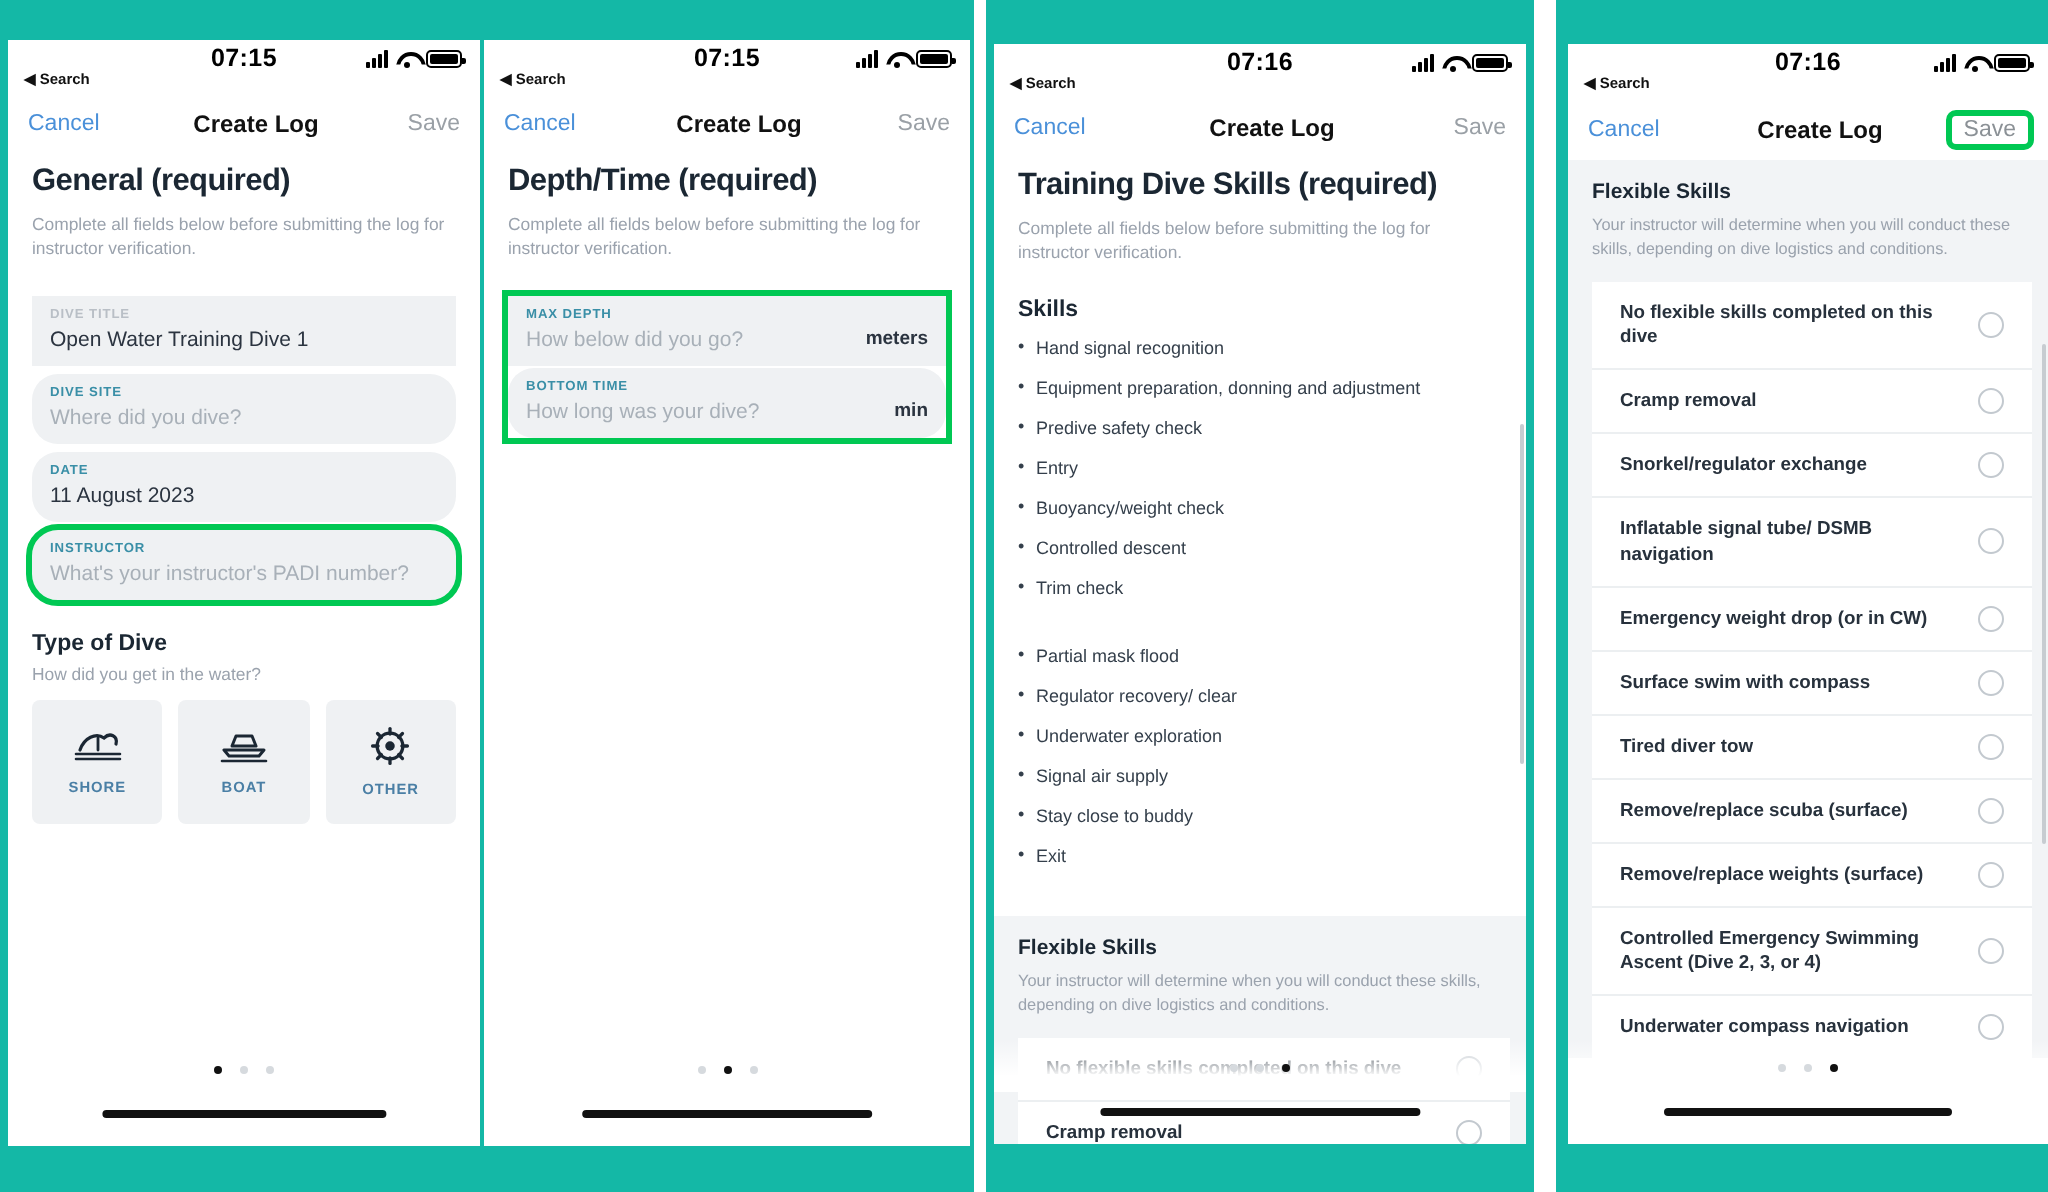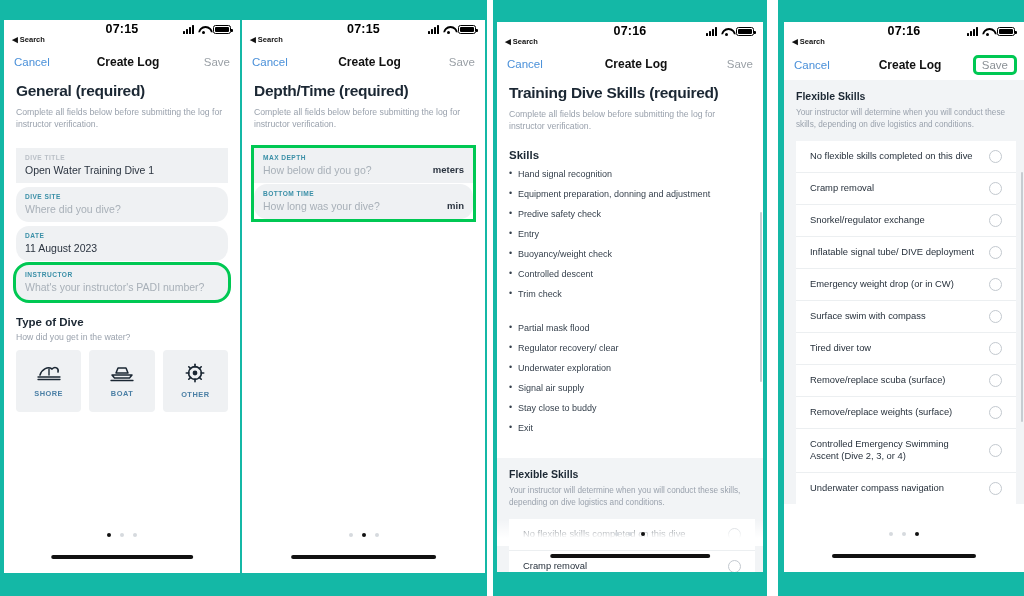--- a/index.html
+++ b/index.html
@@ -153,21 +153,21 @@
   }
   .skill-li::before {
     content: "•"; position: absolute; left: 0; top: -1px;
     color: #343f4b; font-size: 9px;
   }
   
   .flexblock { background: #f2f4f6; margin-top: 16px; padding: 10px 8px 0 12px; }
   .flexblock.edge { margin-top: 0; }
   h3.flex-h { font-size: 10.5px; font-weight: bold; color: #1b2733; }
   p.flex-help { font-size: 8.2px; color: #9aa2ad; line-height: 1.45; margin-top: 5px; }
-  .radiolist { background: #fff; margin-top: 10px; }
+  .radiolist { background: #fff; margin-top: 10px; font-weight: bold; }
   .radio-row {
     display: flex; align-items: center; justify-content: space-between;
     gap: 10px; padding: 9px 14px;
     border-bottom: 1px solid #eceff1;
   }
   .radio-row:last-child { border-bottom: none; }
   .radio-label { font-size: 9.4px; color: #27313c; line-height: 1.35; }
   .radio-dot {
     width: 13px; height: 13px; border: 1.4px solid #c3c9cf;
     border-radius: 50%; flex-shrink: 0;
@@ -480,21 +480,21 @@
           </div>
           <div class="radio-row">
             <span class="radio-label">Cramp removal</span>
             <span class="radio-dot"></span>
           </div>
           <div class="radio-row">
             <span class="radio-label">Snorkel/regulator exchange</span>
             <span class="radio-dot"></span>
           </div>
           <div class="radio-row">
-            <span class="radio-label">Inflatable signal tube/ DIVE deployment</span>
+            <span class="radio-label">Inflatable signal tube/ DSMB navigation</span>
             <span class="radio-dot"></span>
           </div>
           <div class="radio-row">
             <span class="radio-label">Emergency weight drop (or in CW)</span>
             <span class="radio-dot"></span>
           </div>
           <div class="radio-row">
             <span class="radio-label">Surface swim with compass</span>
             <span class="radio-dot"></span>
           </div>

